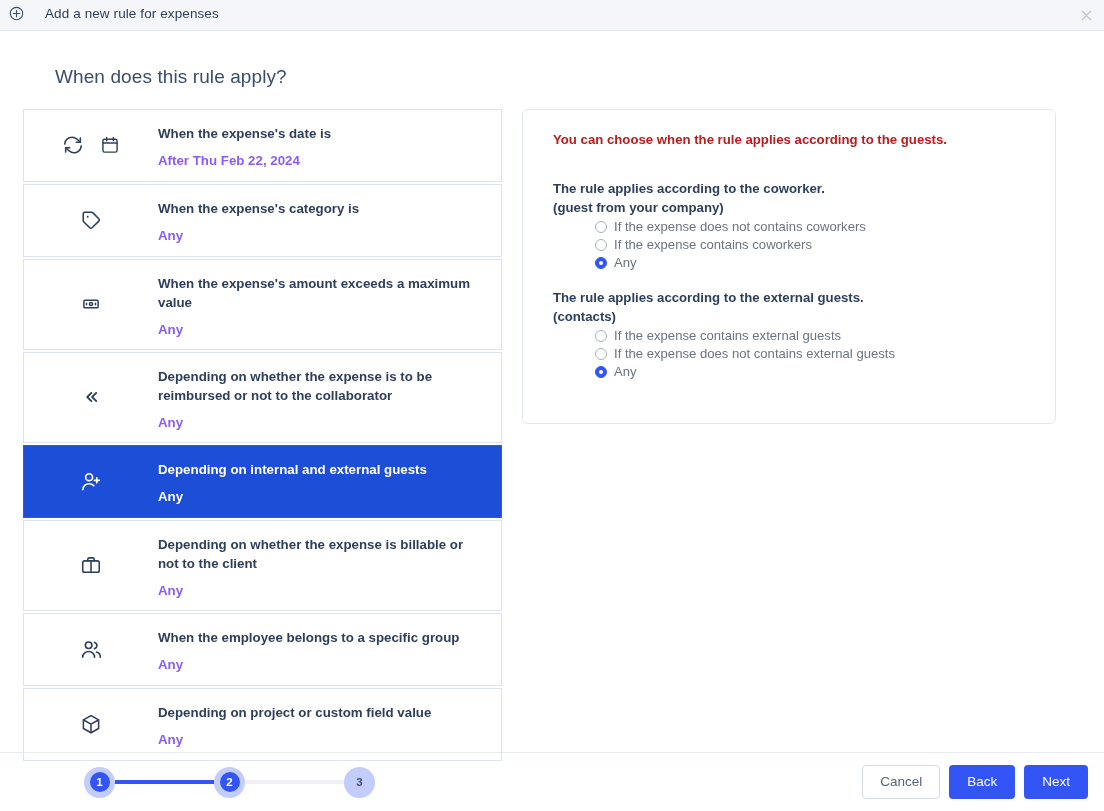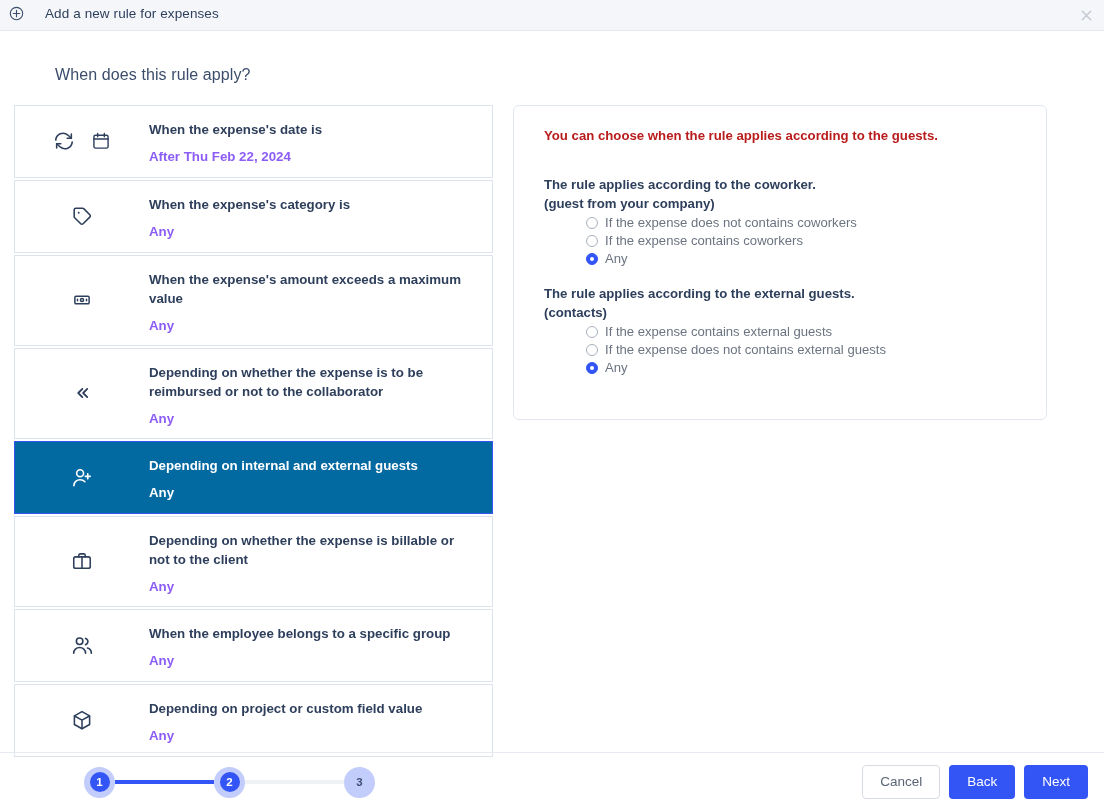--- a/index.html
+++ b/index.html
@@ -34,50 +34,50 @@
     position: absolute;
     right: 9px; top: 50%;
     transform: translateY(-50%);
     width: 18px; height: 18px;
     display: flex; align-items: center; justify-content: center;
     cursor: pointer;
   }
 
   
   .page-title {
-    font-size: 16px;
+    font-size: 19px;
     font-weight: 400;
     color: #3b4d6b;
     margin: 0;
     padding: 35px 0 0 55px;
     letter-spacing: .1px;
   }
 
   
   .content {
     display: flex;
     align-items: flex-start;
     padding: 21px 0 0 0;
   }
-  .left-col { width: 479px; margin-left: 14px; }
+  .left-col { width: 479px; margin-left: 23px; }
   .right-col { margin-left: 20px; width: 534px; }
 
   
   .cond-row {
     border: 1px solid #dde3ec;
     background: #ffffff;
     display: flex;
     align-items: flex-start;
     padding: 14px 12px 14px 0;
     margin-bottom: 2px;
     min-height: 73px;
     cursor: pointer;
   }
   .cond-row.selected {
-    background: #0369a1;
+    background: #1d4ed8;
     border-color: #3355f5;
   }
   .cond-icons {
     width: 134px;
     flex: 0 0 134px;
     display: flex;
     align-items: center;
     justify-content: center;
     gap: 16px;
     padding-top: 3px;

